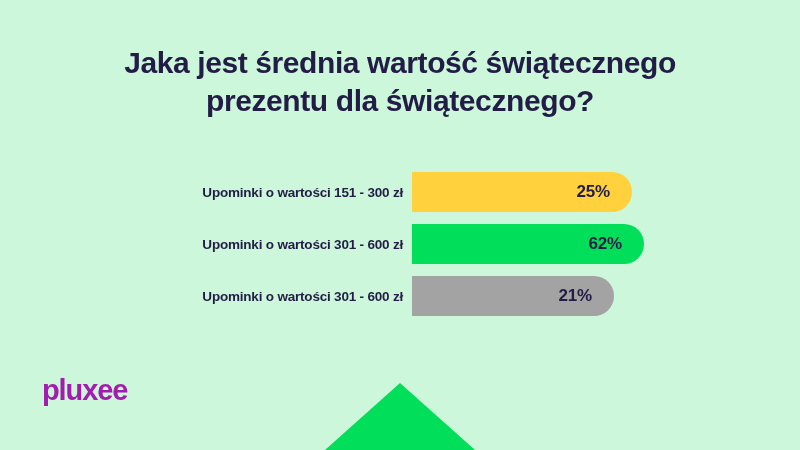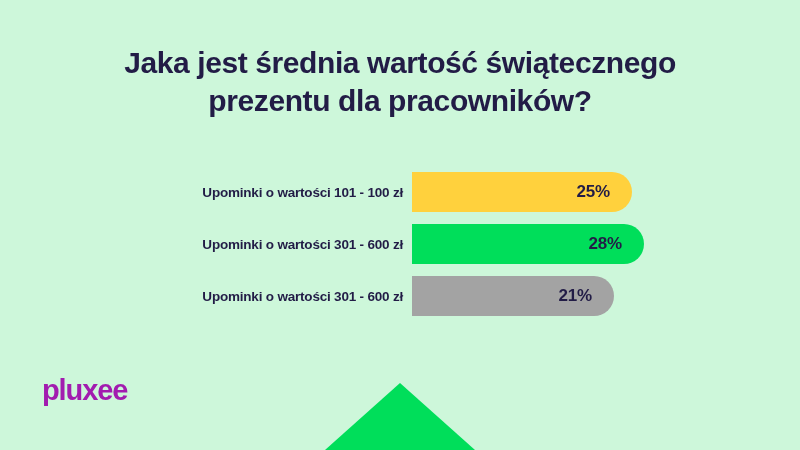--- a/index.html
+++ b/index.html
@@ -120,39 +120,39 @@
     border-bottom: 67px solid #00DE5A;
   }
 </style>
 </head>
 <body>
 
 <div class="canvas">
 
   <div class="title">
     <span class="title-line">Jaka jest średnia wartość świątecznego</span>
-    <span class="title-line">prezentu dla pracowników?</span>
+    <span class="title-line">prezentu dla świątecznego?</span>
   </div>
 
   <div class="chart">
 
     <div class="bar-row">
-      <div class="bar-label">Upominki o wartości 101 - 100 zł</div>
+      <div class="bar-label">Upominki o wartości 151 - 300 zł</div>
       <div class="bar-track">
         <div class="bar-fill" style="width:220px;background:#FFD13D;text-align:center;">
           <span class="bar-value">25%</span>
         </div>
       </div>
     </div>
 
     <div class="bar-row">
       <div class="bar-label">Upominki o wartości 301 - 600 zł</div>
       <div class="bar-track">
         <div class="bar-fill" style="width:232px;background:#00DE5A;">
-          <span class="bar-value">28%</span>
+          <span class="bar-value">62%</span>
         </div>
       </div>
     </div>
 
     <div class="bar-row">
       <div class="bar-label">Upominki o wartości 301 - 600 zł</div>
       <div class="bar-track">
         <div class="bar-fill" style="width:202px;background:#a3a3a3;">
           <span class="bar-value">21%</span>
         </div>

